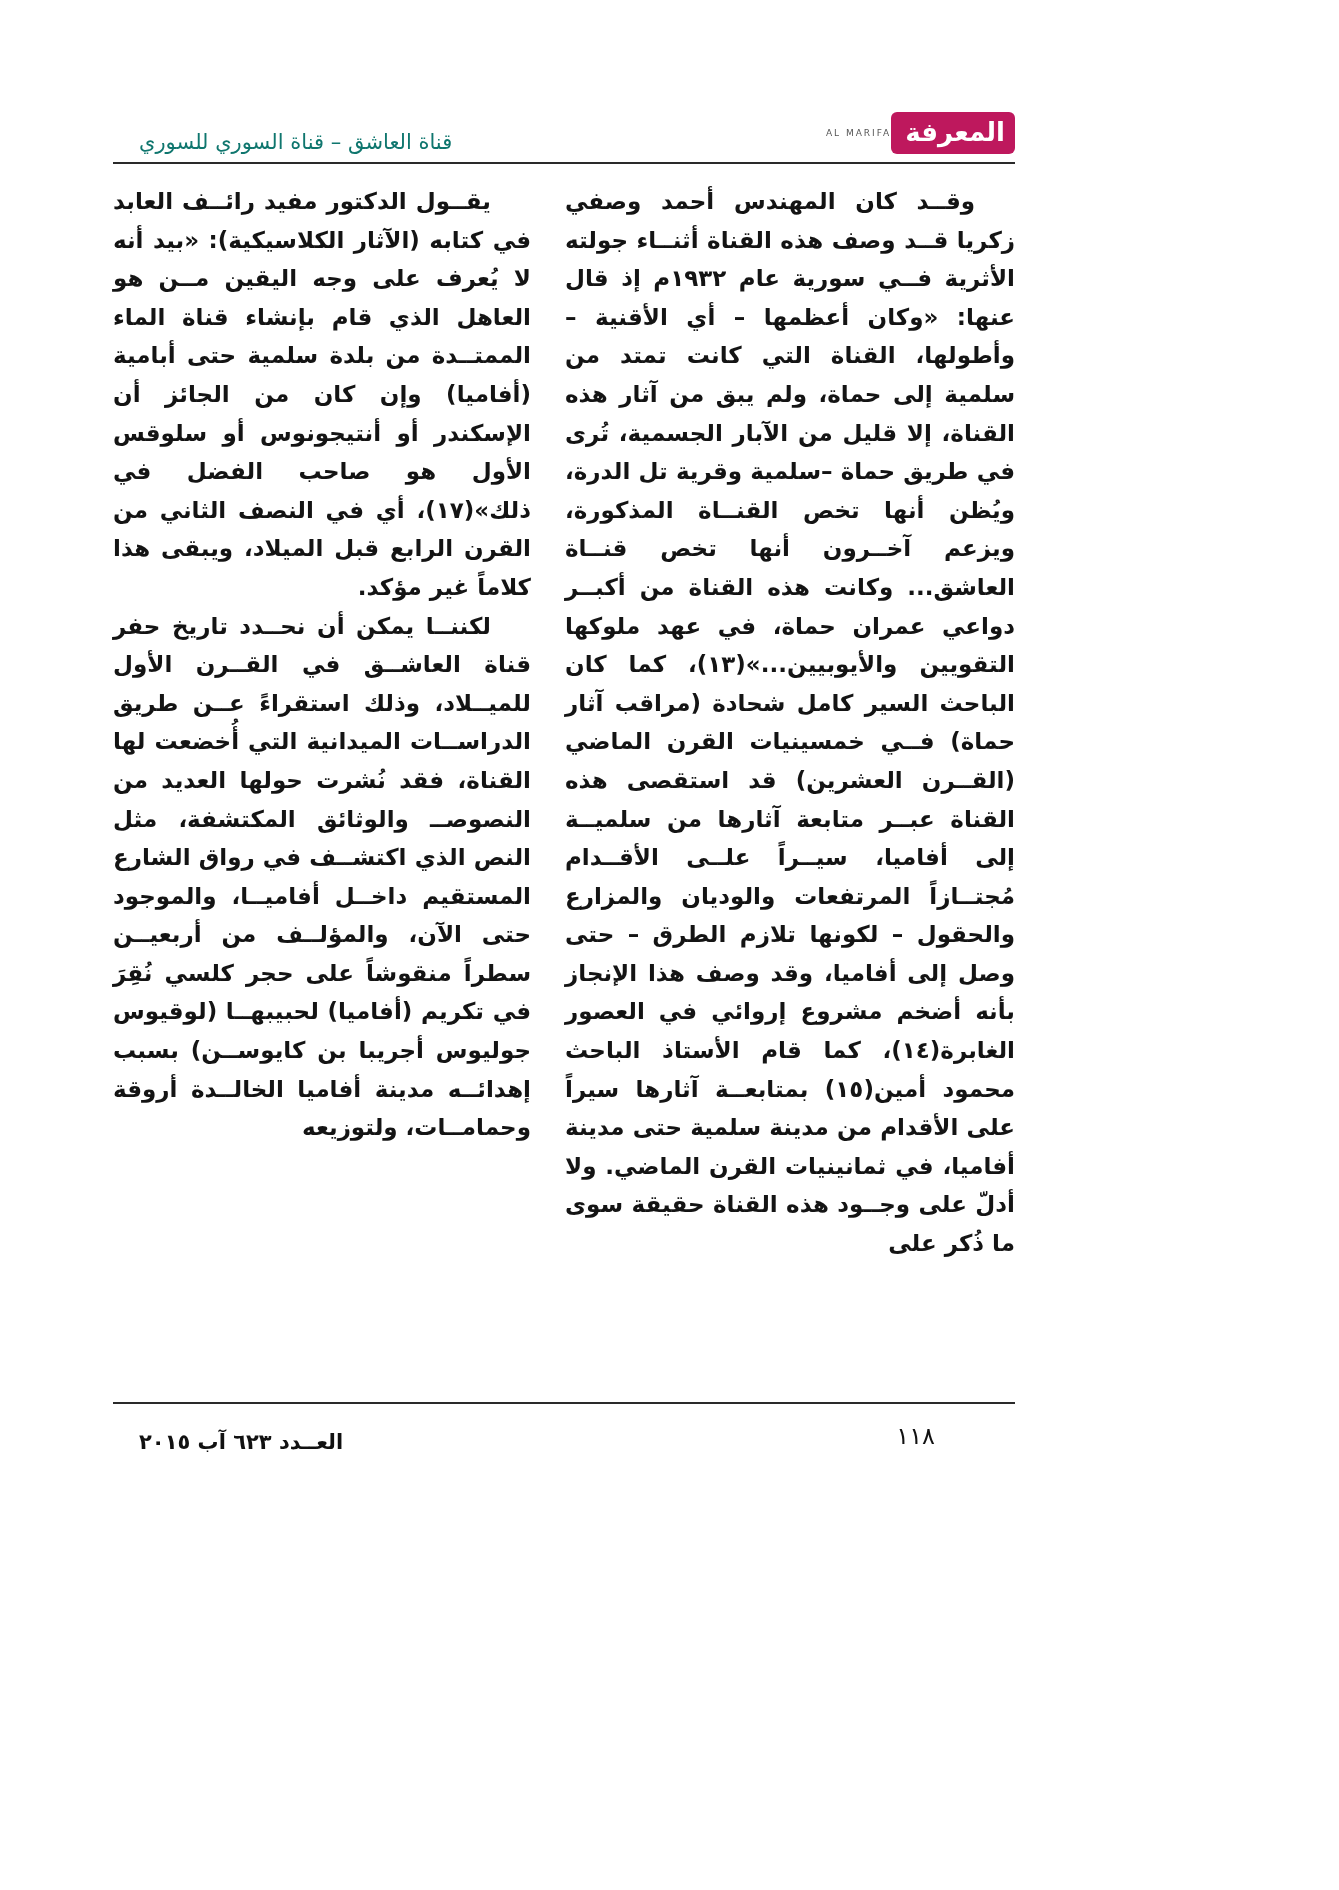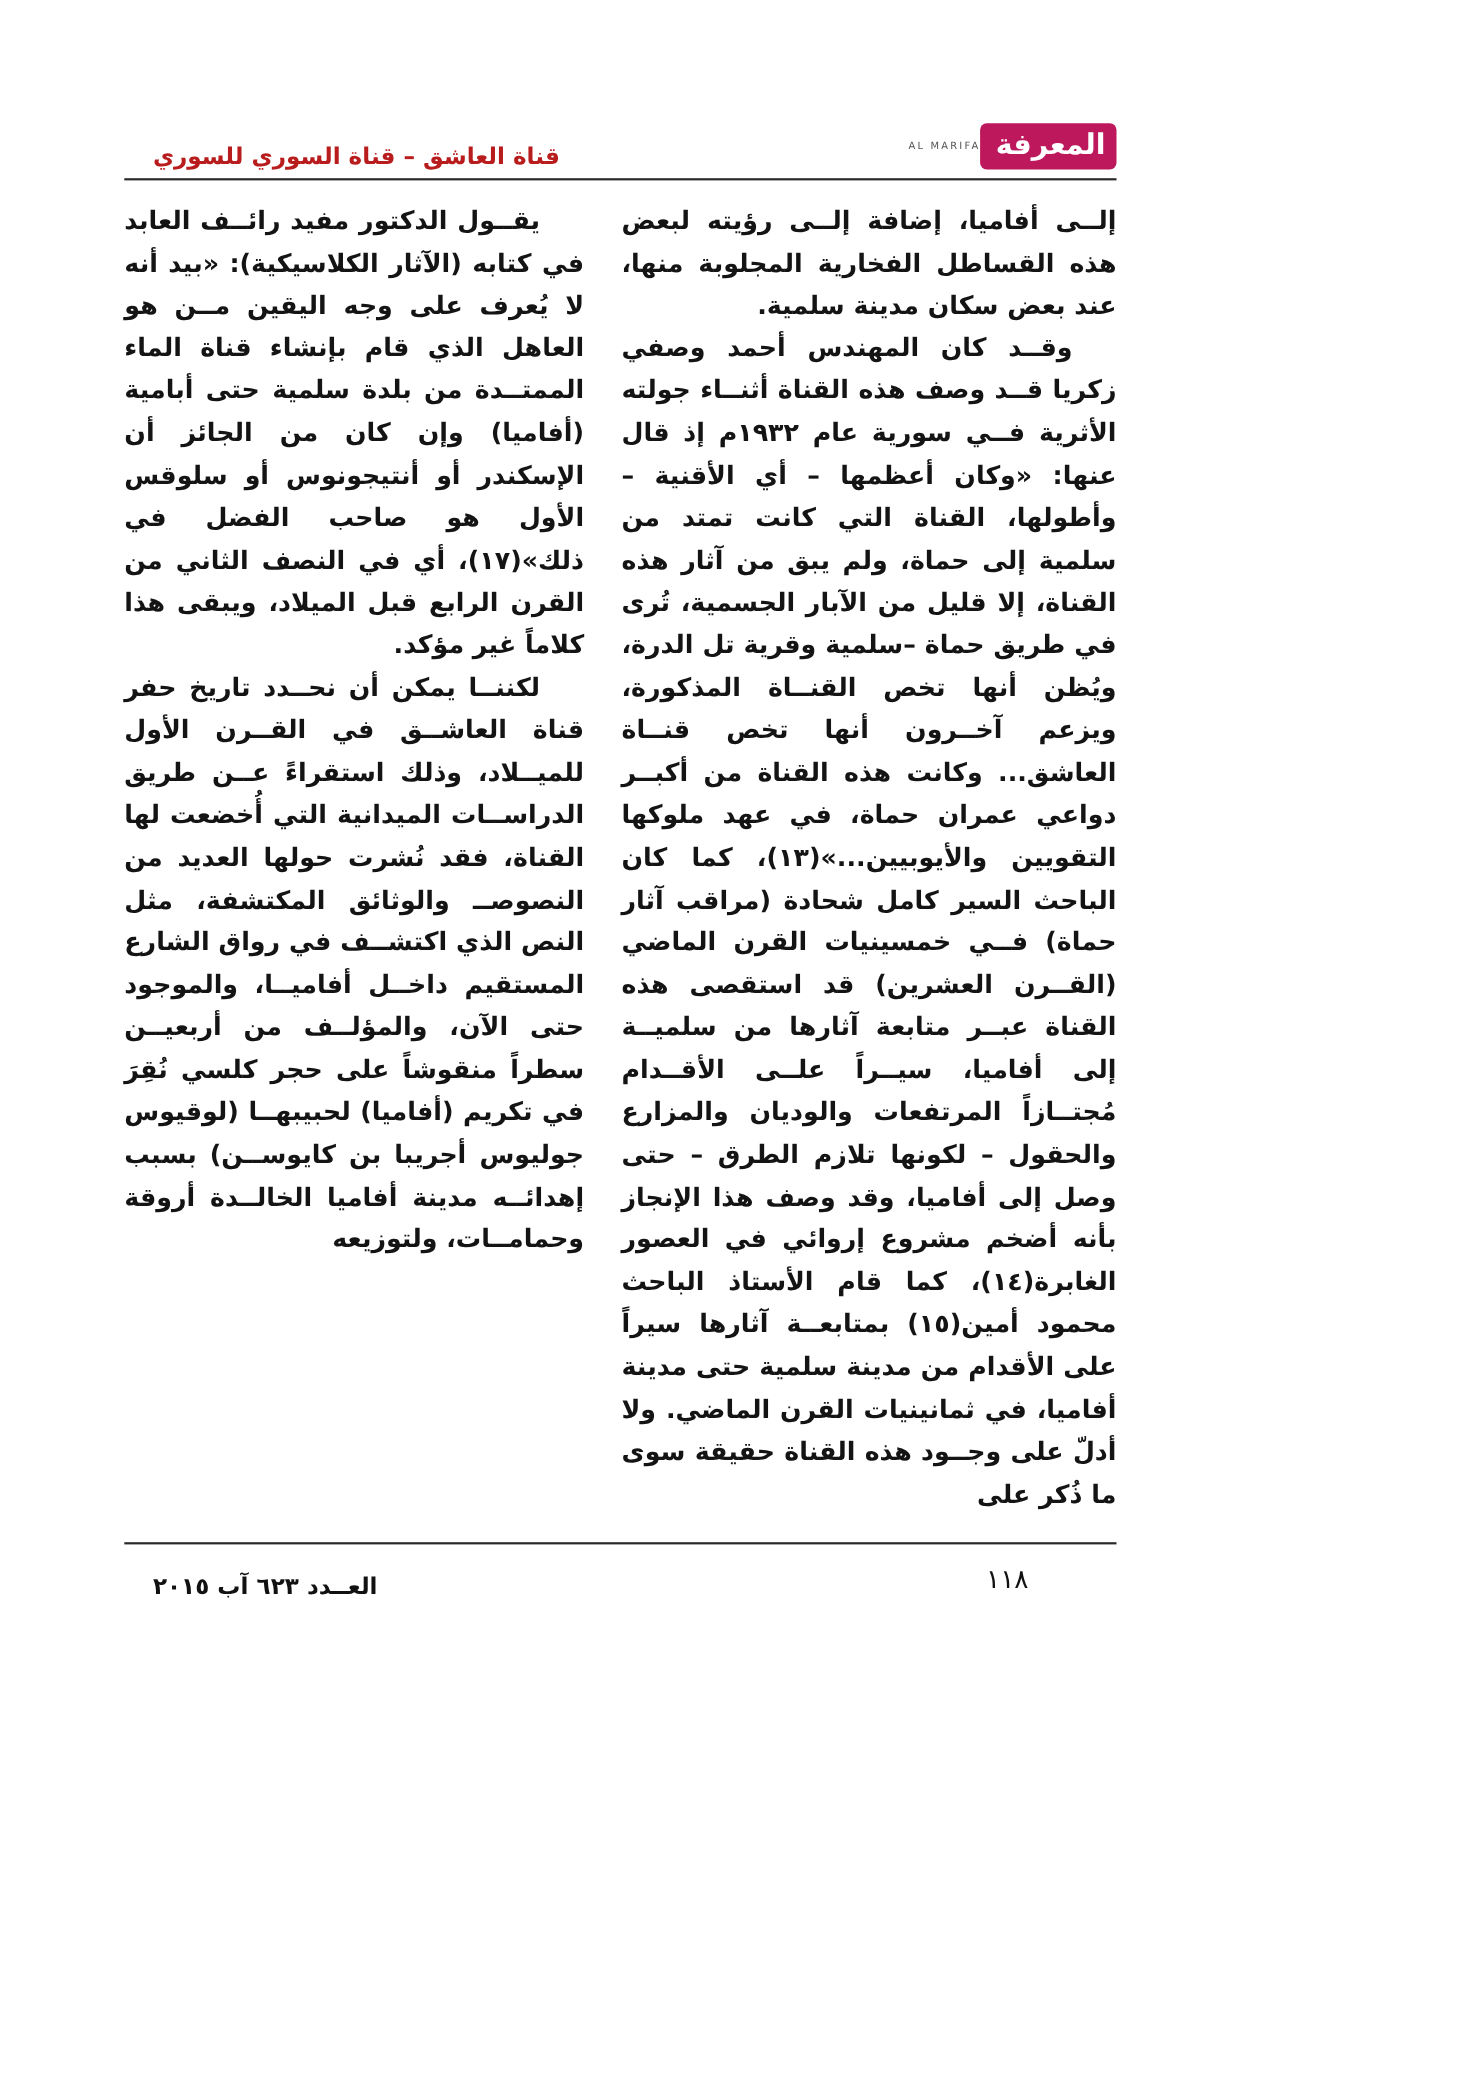--- a/index.html
+++ b/index.html
@@ -22,24 +22,23 @@
     width: 902px;
     height: 68px;
     border-bottom: 2px solid #2a2a2a;
     display: flex;
     justify-content: space-between;
     align-items: flex-end;
     padding-bottom: 8px;
   }
   .running-head {
     font-size: 21px;
-    color: #b91c1c;
+    color: #0f766e;
     direction: rtl;
     padding-left: 26px;
-    font-weight: bold;
   }
   .logo-wrap {
     display: flex;
     flex-direction: row;
     align-items: center;
   }
   .logo-caption {
     font-size: 9px;
     letter-spacing: 2px;
     color: #555;
@@ -122,21 +121,20 @@
     <div class="running-head" lang="ar">قناة العاشق – قناة السوري للسوري</div>
     <div class="logo-wrap">
       <div class="logo-caption">AL MARIFA</div>
       <div class="logo-box" lang="ar">المعرفة</div>
     </div>
   </div>
 
   <div class="columns" lang="ar">
 
     <div class="col col-right">
-      <p>إلــى أفاميا، إضافة إلــى رؤيته لبعض هذه القساطل الفخارية المجلوبة منها، عند بعض سكان مدينة سلمية.</p>
       <p class="indent">وقــد كان المهندس أحمد وصفي زكريا قــد وصف هذه القناة أثنــاء جولته الأثرية فــي سورية عام ١٩٣٢م إذ قال عنها: «وكان أعظمها – أي الأقنية – وأطولها، القناة التي كانت تمتد من سلمية إلى حماة، ولم يبق من آثار هذه القناة، إلا قليل من الآبار الجسمية، تُرى في طريق حماة –سلمية وقرية تل الدرة، ويُظن أنها تخص القنــاة المذكورة، ويزعم آخــرون أنها تخص قنــاة العاشق... وكانت هذه القناة من أكبــر دواعي عمران حماة، في عهد ملوكها التقويين والأيوبيين...»(١٣)، كما كان الباحث السير كامل شحادة (مراقب آثار حماة) فــي خمسينيات القرن الماضي (القــرن العشرين) قد استقصى هذه القناة عبــر متابعة آثارها من سلميــة إلى أفاميا، سيــراً علــى الأقــدام مُجتــازاً المرتفعات والوديان والمزارع والحقول – لكونها تلازم الطرق – حتى وصل إلى أفاميا، وقد وصف هذا الإنجاز بأنه أضخم مشروع إروائي في العصور الغابرة(١٤)، كما قام الأستاذ الباحث محمود أمين(١٥) بمتابعــة آثارها سيراً على الأقدام من مدينة سلمية حتى مدينة أفاميا، في ثمانينيات القرن الماضي. ولا أدلّ على وجــود هذه القناة حقيقة سوى ما ذُكر على</p>
     </div>
 
     <div class="col col-left">
       <p class="indent">يقــول الدكتور مفيد رائــف العابد في كتابه (الآثار الكلاسيكية): «بيد أنه لا يُعرف على وجه اليقين مــن هو العاهل الذي قام بإنشاء قناة الماء الممتــدة من بلدة سلمية حتى أبامية (أفاميا) وإن كان من الجائز أن الإسكندر أو أنتيجونوس أو سلوقس الأول هو صاحب الفضل في ذلك»(١٧)، أي في النصف الثاني من القرن الرابع قبل الميلاد، ويبقى هذا كلاماً غير مؤكد.</p>
       <p class="indent">لكننــا يمكن أن نحــدد تاريخ حفر قناة العاشــق في القــرن الأول للميــلاد، وذلك استقراءً عــن طريق الدراســات الميدانية التي أُخضعت لها القناة، فقد نُشرت حولها العديد من النصوصــ والوثائق المكتشفة، مثل النص الذي اكتشــف في رواق الشارع المستقيم داخــل أفاميــا، والموجود حتى الآن، والمؤلــف من أربعيــن سطراً منقوشاً على حجر كلسي نُقِرَ في تكريم (أفاميا) لحبيبهــا (لوقيوس جوليوس أجريبا بن كايوســن) بسبب إهدائــه مدينة أفاميا الخالــدة أروقة وحمامــات، ولتوزيعه</p>
     </div>
 
   </div>
 

